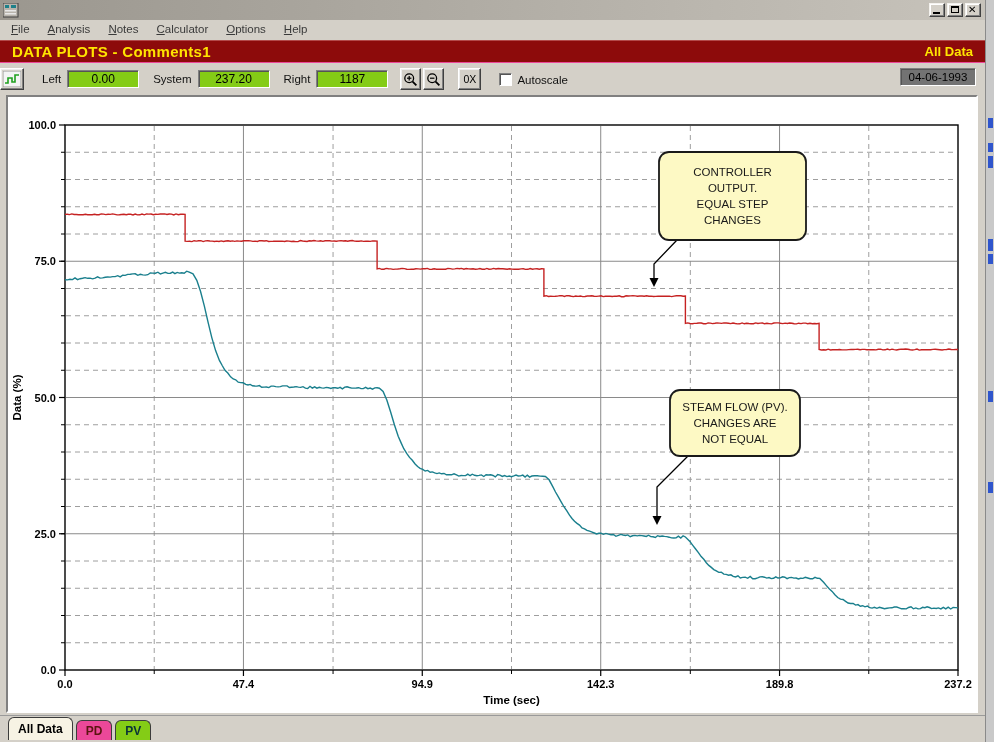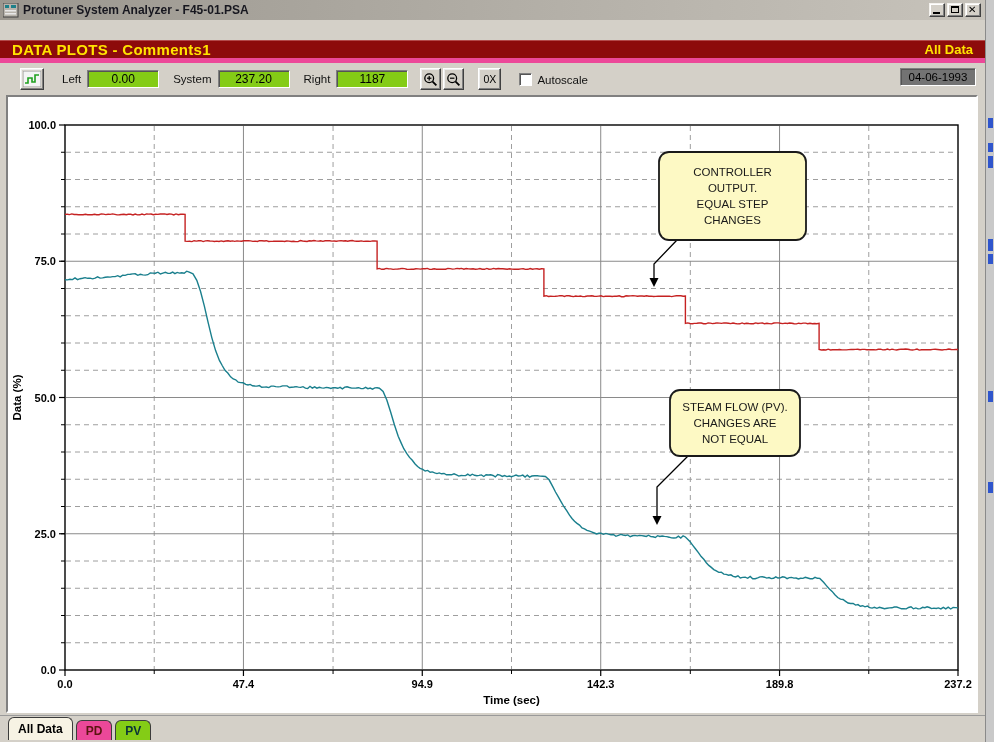--- a/index.html
+++ b/index.html
@@ -24,28 +24,28 @@
   .g-close { position:absolute; left:2px; top:0px; font-size:10px; font-weight:bold;
     color:#000; font-family:"DejaVu Sans",sans-serif; line-height:12px; }
 
   
   .menubar { position:absolute; left:0; top:20px; width:985px; height:18px;
     background:#d4d0c8; display:flex; align-items:center; padding-left:2px; }
   .menu-item { font-size:11.5px; color:#3a3a3a; padding:1px 9px; white-space:nowrap; }
 
   
   .header { position:absolute; left:0; top:40px; width:985px; height:23px;
-    background:#8d0b0b; border-top:1px solid #b34a4a; border-bottom:5px solid #ec4899;
+    background:#8d0b0b; border-top:1px solid #b34a4a; border-bottom:1px solid #ec4899;
     display:flex; justify-content:space-between; align-items:center; padding:0 12px; }
   .header-title { color:#ffe400; font-size:15px; font-weight:bold; letter-spacing:.3px; }
   .header-right { color:#ffe400; font-size:13px; font-weight:bold; }
 
   
   .toolbar { position:absolute; left:0; top:63px; width:985px; height:32px;
-    background:#d4d0c8; display:flex; align-items:center; padding-left:20px; }
+    background:#d4d0c8; display:flex; align-items:center; padding-left:0; }
   .tool-label { font-size:11.5px; color:#111; margin:0 6px 0 14px; }
   .tool-input { width:72px; height:18px; background:#84cc16; text-align:center;
     font-size:12px; font-family:"Liberation Sans",sans-serif; color:#000;
     border:1px solid #808080; border-right-color:#fff; border-bottom-color:#fff;
     box-shadow:inset 1px 1px 0 #555; }
   .tool-btn { height:22px; background:#d4d0c8; border:1px solid #404040;
     border-top-color:#fff; border-left-color:#fff;
     box-shadow:inset -1px -1px 0 #808080, inset 1px 1px 0 #eee;
     display:flex; align-items:center; justify-content:center; cursor:default; }
   .plot-btn { width:24px; margin-right:4px; }
@@ -86,34 +86,41 @@
 <div class="window">
 
   <div class="titlebar">
     <svg class="title-icon" viewBox="0 0 16 15">
       <rect x="0" y="0" width="15" height="14" fill="#b8b4ac" stroke="#404040"></rect>
       <rect x="2" y="2" width="4" height="3" fill="#1d8089"></rect>
       <rect x="8" y="2" width="5" height="3" fill="#1d8089"></rect>
       <rect x="2" y="7" width="11" height="1.5" fill="#e8e8e8"></rect>
       <rect x="2" y="10" width="11" height="1.5" fill="#e8e8e8"></rect>
     </svg>
-    <span class="title-text">Protuner System Analyzer - F45-01.PSA</span>
     <div class="win-btns">
       <div class="win-btn">
           <span class="g-min"></span>
         </div>
       <div class="win-btn">
           <span class="g-max"></span>
         </div>
       <div class="win-btn">
           <span class="g-close">✕</span>
         </div>
     </div>
   </div>
 
+  <div class="menubar" id="menubar">
+      <div class="menu-item"><u>F</u>ile</div>
+      <div class="menu-item"><u>A</u>nalysis</div>
+      <div class="menu-item"><u>N</u>otes</div>
+      <div class="menu-item"><u>C</u>alculator</div>
+      <div class="menu-item"><u>O</u>ptions</div>
+      <div class="menu-item"><u>H</u>elp</div>
+    </div>
 
   <div class="header">
     <span class="header-title">DATA PLOTS - Comments1</span>
     <span class="header-right">All Data</span>
   </div>
 
   <div class="toolbar">
     <div class="tool-btn plot-btn">
       <svg width="18" height="16" viewBox="0 0 18 16">
         <rect x="0" y="0" width="18" height="16" fill="#f4f4f4" stroke="#9a9a9a" stroke-width="1"></rect>

